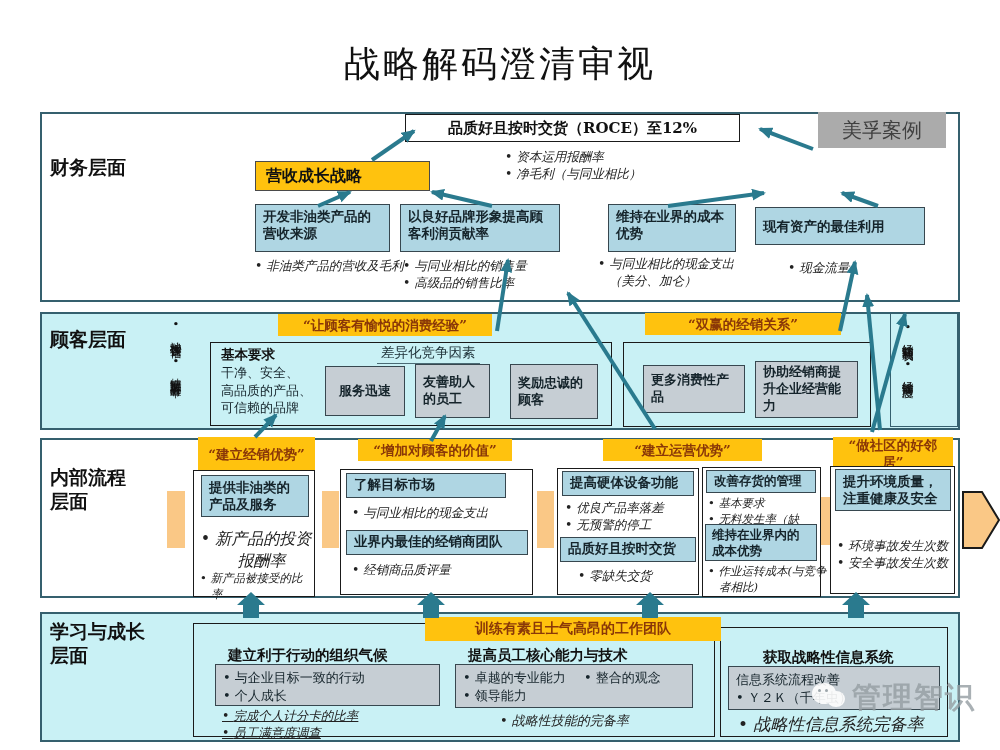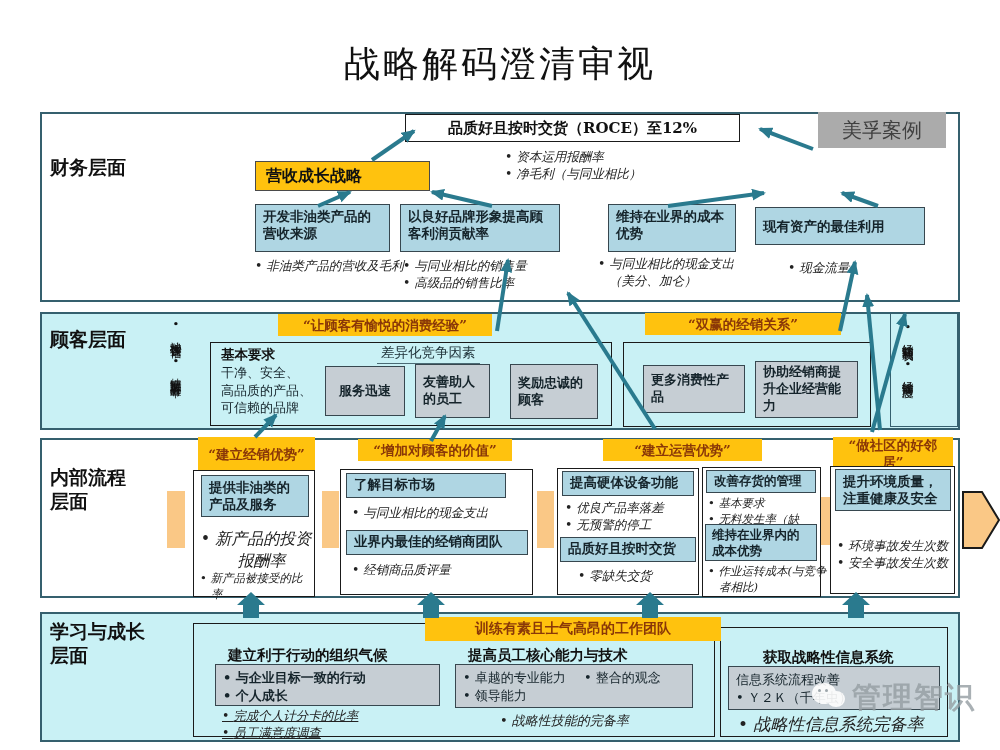--- a/index.html
+++ b/index.html
@@ -171,21 +171,21 @@
     <div>学习与成长</div>
     <div>层面</div>
   </div>
 
   <div class="abs outline" style="left:193px;top:623px;width:522px;height:114px;border-color:#1a1a1a;"></div>
   <div class="abs outline" style="left:720px;top:627px;width:228px;height:110px;border-color:#1a1a1a;"></div>
 
   <div class="abs gold banner" style="left:425px;top:617px;width:296px;height:24px;font-size:14px;">训练有素且士气高昂的工作团队</div>
 
   <div class="abs hdr" style="left:228px;top:646px;">建立利于行动的组织气候</div>
-  <div class="abs graybox" style="left:215px;top:664px;width:225px;height:42px;font-weight:bold;">
+  <div class="abs graybox" style="left:215px;top:664px;width:225px;height:42px;font-weight:normal;">
     <div class="bullet-line">与企业目标一致的行动</div>
     <div class="bullet-line">个人成长</div>
   </div>
   <div class="abs" style="left:222px;top:708px;width:220px;">
     <div class="metric" style="text-decoration:underline;">完成个人计分卡的比率</div>
     <div class="metric" style="text-decoration:underline;">员工满意度调查</div>
   </div>
 
   <div class="abs hdr" style="left:468px;top:646px;">提高员工核心能力与技术</div>
   <div class="abs graybox" style="left:455px;top:664px;width:238px;height:44px;font-weight:normal;">

